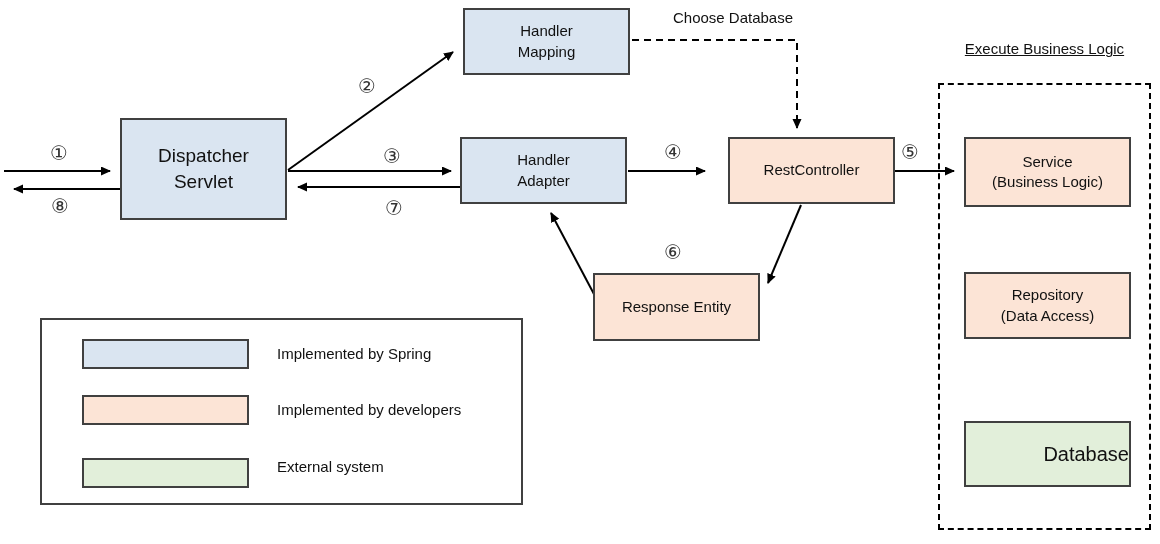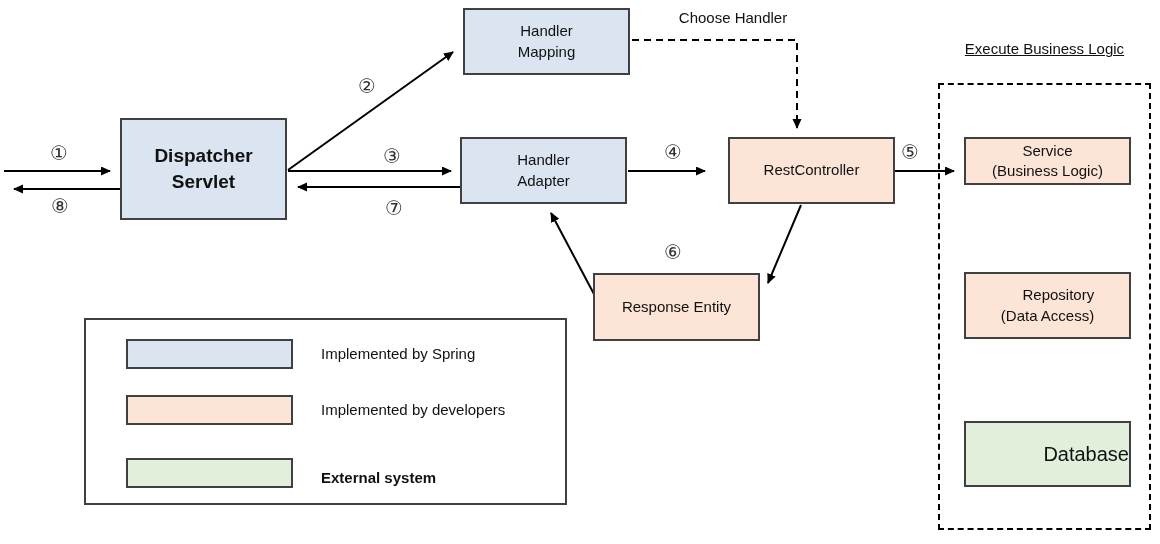--- a/index.html
+++ b/index.html
@@ -15,21 +15,21 @@
   .node{
     position:absolute;
     display:flex;align-items:center;justify-content:center;
     border:2px solid #404040;
     box-sizing:border-box;
     text-align:center;
     font-size:15px;
     line-height:1.35;
   }
   .node .lbl{white-space:pre-line;}
-  .node.bold{font-weight:bold;font-size:19px;}
+  .node.bold{font-weight:normal;font-size:19px;}
   .node.big{font-size:20px;}
   .group-dashed{
     position:absolute;
     border:2px dashed #000000;
     box-sizing:border-box;
     background:transparent;
   }
   .step{
     position:absolute;
     width:30px;height:30px;
@@ -40,21 +40,20 @@
   .float-label{
     position:absolute;
     font-size:15px;
     color:#111111;
   }
   #legend{
     position:absolute;left:40px;top:318px;
     width:483px;height:187px;
     border:2px solid #404040;
     box-sizing:border-box;
-    margin-left:44px;
   }
   .legend-swatch{
     position:absolute;left:40px;
     width:167px;height:30px;
     border:2px solid #404040;
     box-sizing:border-box;
   }
   .legend-label{
     position:absolute;left:235px;
     height:30px;line-height:30px;
@@ -90,21 +89,21 @@
     <line x1="882" y1="171" x2="954" y2="171" stroke="#000" stroke-width="2" marker-end="url(#arrow)"></line>
 
     <line x1="801" y1="205" x2="768" y2="283" stroke="#000" stroke-width="2" marker-end="url(#arrow)"></line>
 
     <line x1="595" y1="296" x2="551" y2="213" stroke="#000" stroke-width="2" marker-end="url(#arrow)"></line>
   </svg>
 
   <div class="group-dashed" style="left:938px;top:83px;width:213px;height:447px;"></div>
   <div class="float-label" style="left:938px;top:40px;width:213px;text-align:center;text-decoration:underline;">Execute Business Logic</div>
 
-  <div class="float-label" style="left:663px;top:9px;width:140px;text-align:center;">Choose Handler</div>
+  <div class="float-label" style="left:663px;top:9px;width:140px;text-align:center;">Choose Database</div>
 
   <div class="node bold" style="left: 120px; top: 118px; width: 167px; height: 102px; background-color: rgb(218, 229, 241);">
     <span class="lbl">Dispatcher
 Servlet</span>
   </div>
 
   <div class="node" style="left: 463px; top: 8px; width: 167px; height: 67px; background-color: rgb(218, 229, 241);">
     <span class="lbl">Handler
 Mapping</span>
   </div>
@@ -115,26 +114,26 @@
   </div>
 
   <div class="node" style="left: 714px; top: 137px; width: 167px; height: 67px; background-color: rgb(252, 228, 214); margin-left: 14px;">
     <span class="lbl">RestController</span>
   </div>
 
   <div class="node" style="left: 593px; top: 273px; width: 167px; height: 68px; background-color: rgb(252, 228, 214);">
     <span class="lbl">Response Entity</span>
   </div>
 
-  <div class="node" style="left: 964px; top: 137px; width: 167px; height: 48px; background-color: rgb(252, 228, 214);">
+  <div class="node" style="left: 964px; top: 137px; width: 167px; height: 70px; background-color: rgb(252, 228, 214);">
     <span class="lbl">Service
 (Business Logic)</span>
   </div>
 
-  <div class="node" style="left: 964px; top: 272px; width: 167px; height: 67px; background-color: rgb(252, 228, 214); text-align: right;">
+  <div class="node" style="left: 964px; top: 272px; width: 167px; height: 67px; background-color: rgb(252, 228, 214);">
     <span class="lbl">Repository
 (Data Access)</span>
   </div>
 
   <div class="node big" style="left: 964px; top: 421px; width: 167px; height: 66px; background-color: rgb(226, 239, 218); justify-content: flex-end;">
     <span class="lbl">Database</span>
   </div>
 
   <div class="step" style="left:44px;top:138px;">①</div>
   <div class="step" style="left:45px;top:191px;">⑧</div>
@@ -146,16 +145,16 @@
   <div class="step" style="left:658px;top:237px;">⑥</div>
 
   <div id="legend">
     <div class="legend-swatch" style="top: 19px; background-color: rgb(218, 229, 241);"></div>
     <div class="legend-label" style="top:19px;">Implemented by Spring</div>
 
     <div class="legend-swatch" style="top: 75px; background-color: rgb(252, 228, 214);"></div>
     <div class="legend-label" style="top:75px;">Implemented by developers</div>
 
     <div class="legend-swatch" style="top: 138px; background-color: rgb(226, 239, 218);"></div>
-    <div class="legend-label" style="top:143px;font-weight:bold;">External system</div>
+    <div class="legend-label" style="top:132px;">External system</div>
   </div>
 
 </div>
 
 </body></html>

